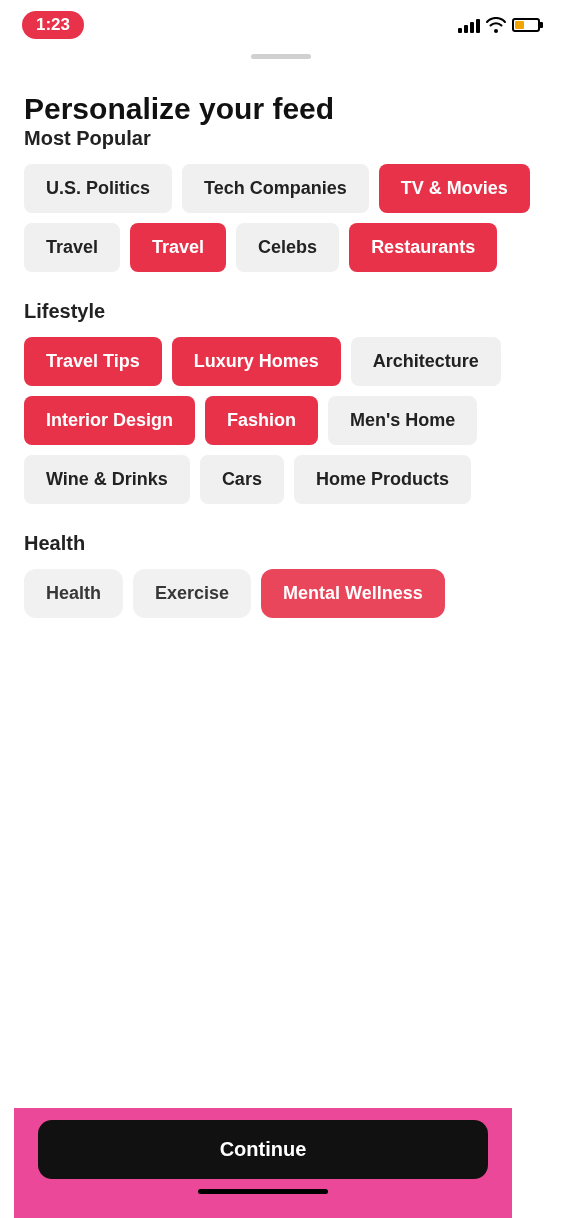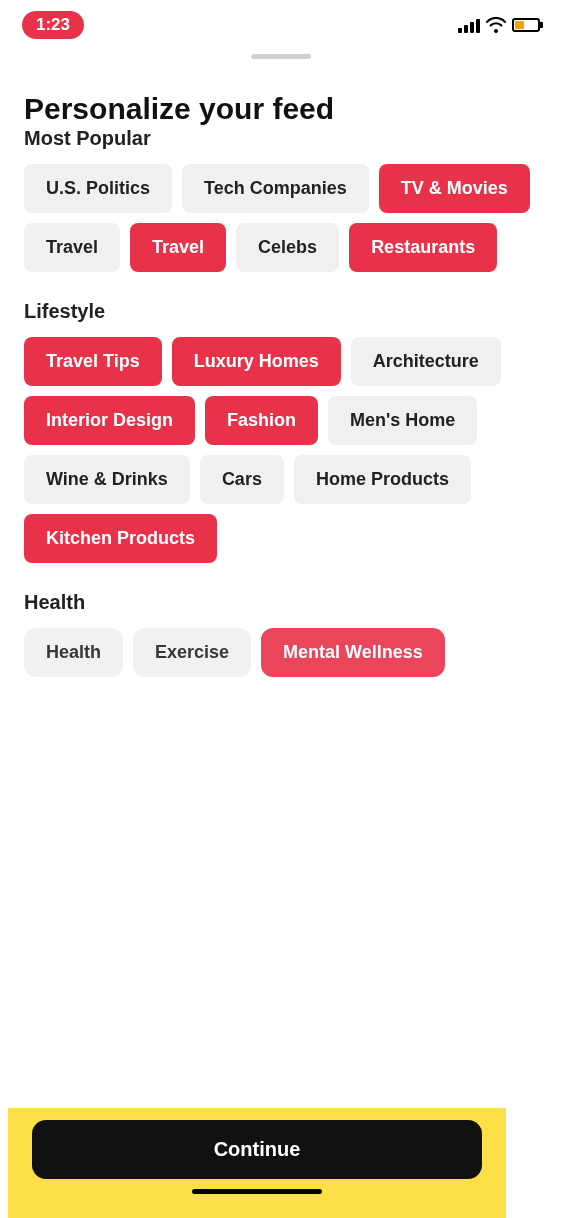--- a/index.html
+++ b/index.html
@@ -142,24 +142,24 @@
     }
     .topic-chip.active {
       background: #e8324a;
       color: #ffffff;
     }
 
     
     .continue-bar {
       position: fixed;
       bottom: 0;
-      left: 8px;
+      left: 14px;
       width: 498px;
       padding: 12px 24px 24px;
-      background: #fde047;
+      background: #ec4899;
     }
     .continue-btn {
       width: 100%;
       padding: 18px;
       background: #111;
       color: #fff;
       font-size: 20px;
       font-weight: 600;
       border: none;
       border-radius: 14px;
@@ -242,21 +242,20 @@
     <div class="topics-grid">
       <button class="topic-chip active">Travel Tips</button>
       <button class="topic-chip active">Luxury Homes</button>
       <button class="topic-chip inactive">Architecture</button>
       <button class="topic-chip active">Interior Design</button>
       <button class="topic-chip active">Fashion</button>
       <button class="topic-chip inactive">Men's Home</button>
       <button class="topic-chip inactive">Wine &amp; Drinks</button>
       <button class="topic-chip inactive">Cars</button>
       <button class="topic-chip inactive">Home Products</button>
-      <button class="topic-chip active">Kitchen Products</button>
     </div>
   </div>
 
   <div class="topics-section health-section">
     <div class="section-label">Health</div>
     <div class="topics-grid">
       <button class="topic-chip inactive partial-chip">Health</button>
       <button class="topic-chip inactive partial-chip">Exercise</button>
       <button class="topic-chip active partial-chip">Mental Wellness</button>
     </div>

